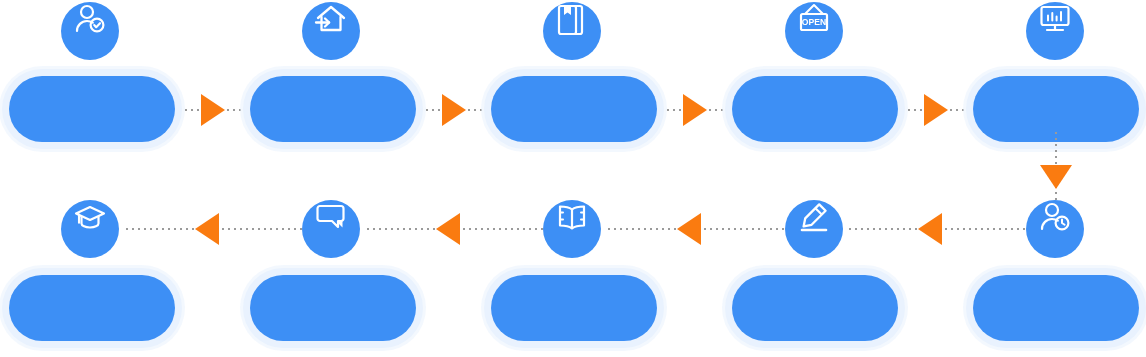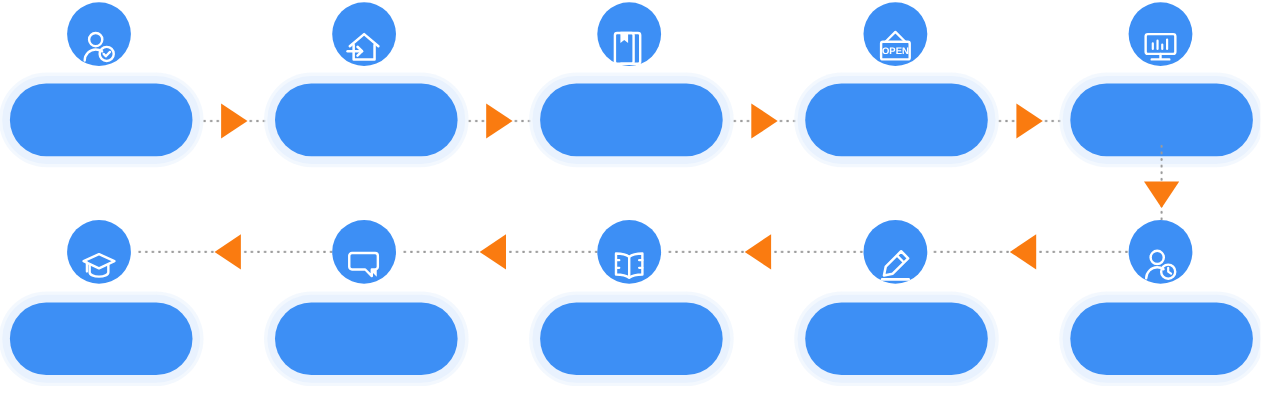--- a/index.html
+++ b/index.html
@@ -19,21 +19,21 @@
   }
 
   
   .icon-circle {
     position: absolute;
     width: 58px;
     height: 58px;
     border-radius: 50%;
     background: #3d8ff5;
     display: flex;
-    align-items: flex-end;
+    align-items: flex-start;
     justify-content: center;
     box-sizing: border-box;
   }
   .icon-circle svg {
     display: block;
   }
 
   
   .pill-wrap {
     position: absolute;

